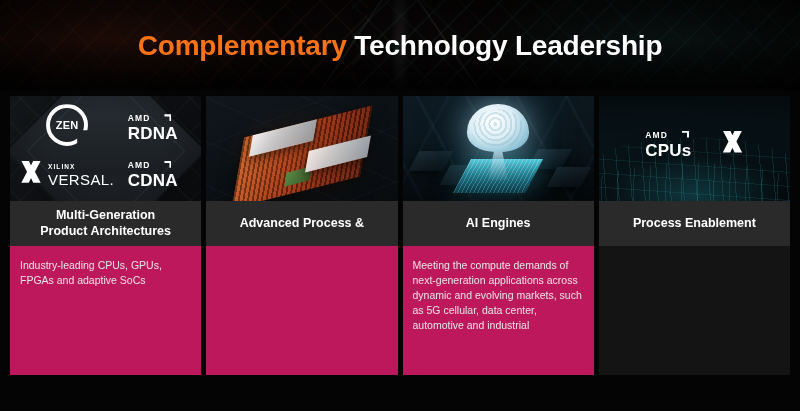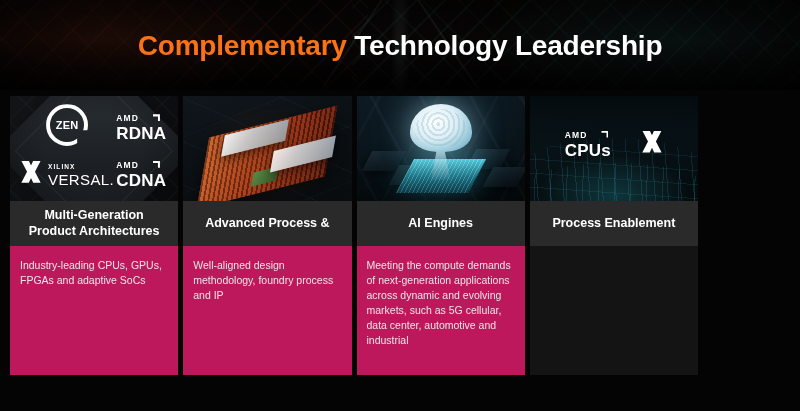--- a/index.html
+++ b/index.html
@@ -64,21 +64,21 @@
     letter-spacing:-0.2px;
     white-space:nowrap;
     z-index:5;
   }
   .title .accent { color:#f97316; }
   .title .plain  { color:#ffffff; }
 
   
   .cards {
     position:absolute; left:10px; top:96px;
-    width:688px; height:279px;
+    width:780px; height:279px;
     display:flex; gap:5px;
   }
   .card {
     flex:1 1 0;
     display:flex; flex-direction:column;
     background:#141414;
     overflow:hidden;
   }
 
   .card-visual {
@@ -386,21 +386,20 @@
         <div class="substrate"></div>
         <div class="green"></div>
         <div class="die-a"></div>
         <div class="die-b"></div>
         <div class="glow"></div>
       </div>
       <div class="card-title">
         <span><span>Advanced Process &amp;</span><br></span>
       </div>
       <div class="card-body">
-        <p>Well-aligned design methodology, foundry process and IP</p>
       </div>
     </div>
 
     <div class="card">
       <div class="card-visual v3">
         <div class="field"></div>
         <div class="blk" style="left:6%;top:52%;width:34px;height:20px;"></div>
         <div class="blk" style="left:22%;top:66%;width:34px;height:20px;"></div>
         <div class="blk" style="left:68%;top:50%;width:34px;height:20px;"></div>
         <div class="blk" style="left:78%;top:68%;width:34px;height:20px;"></div>

